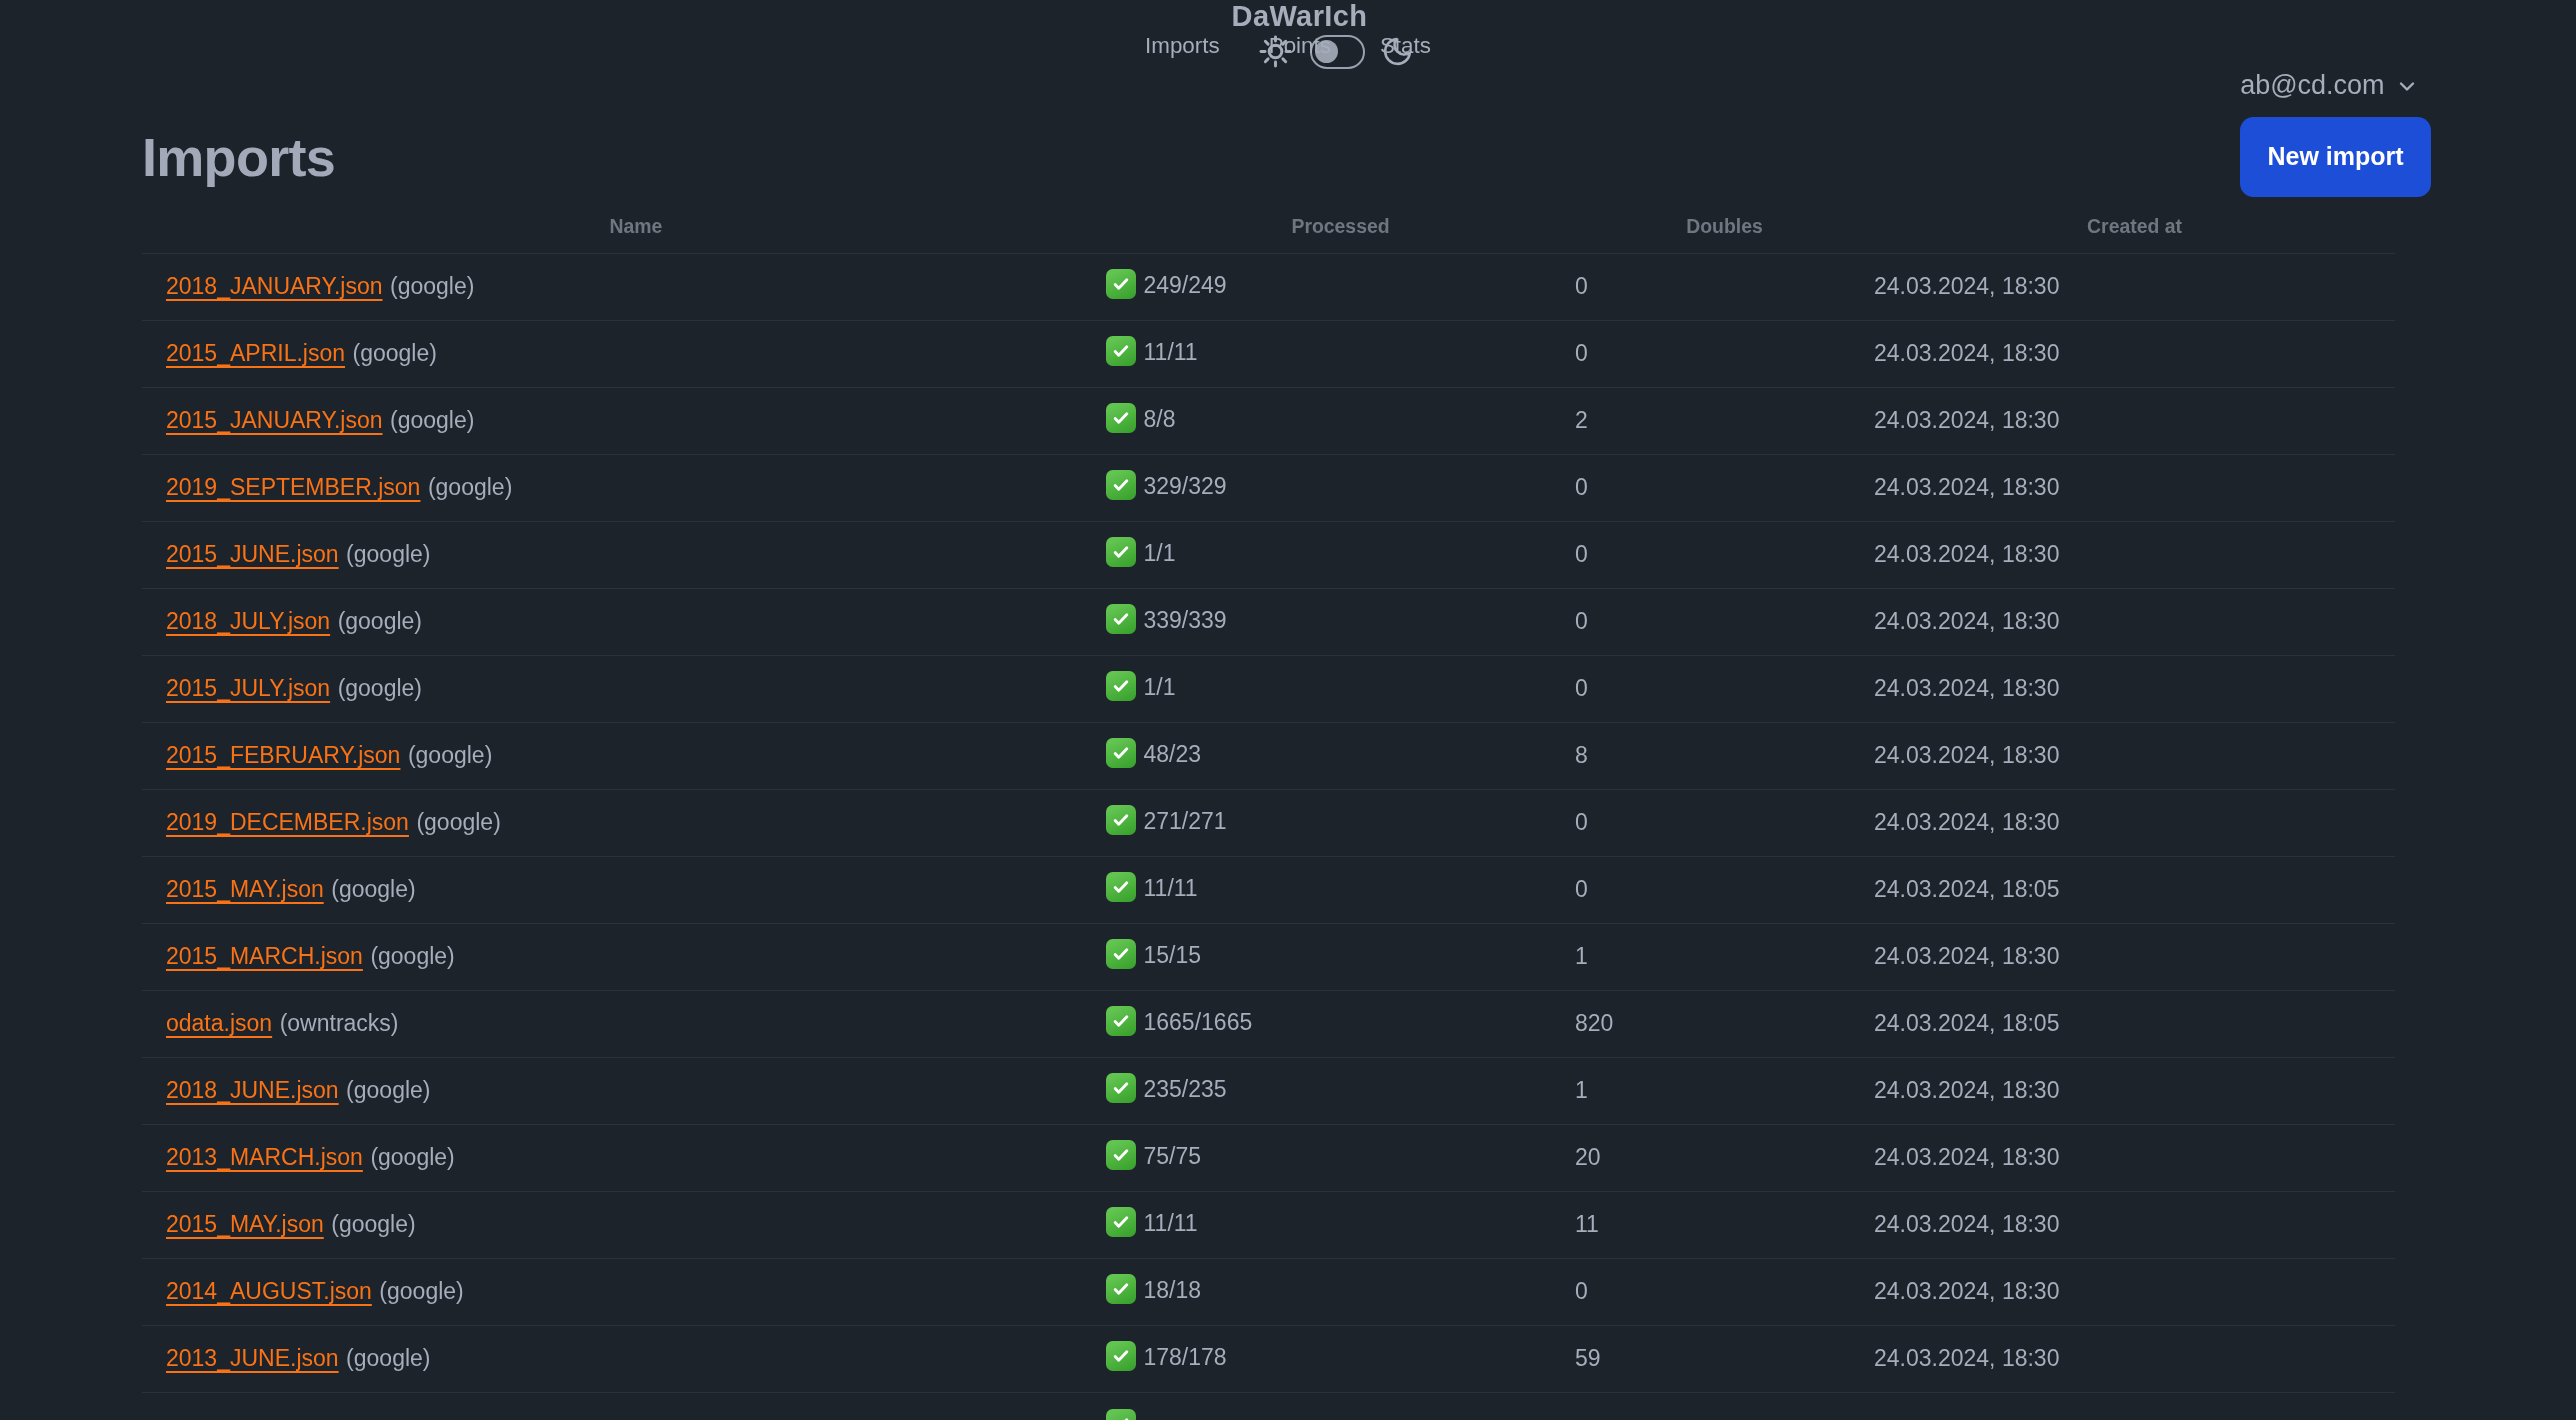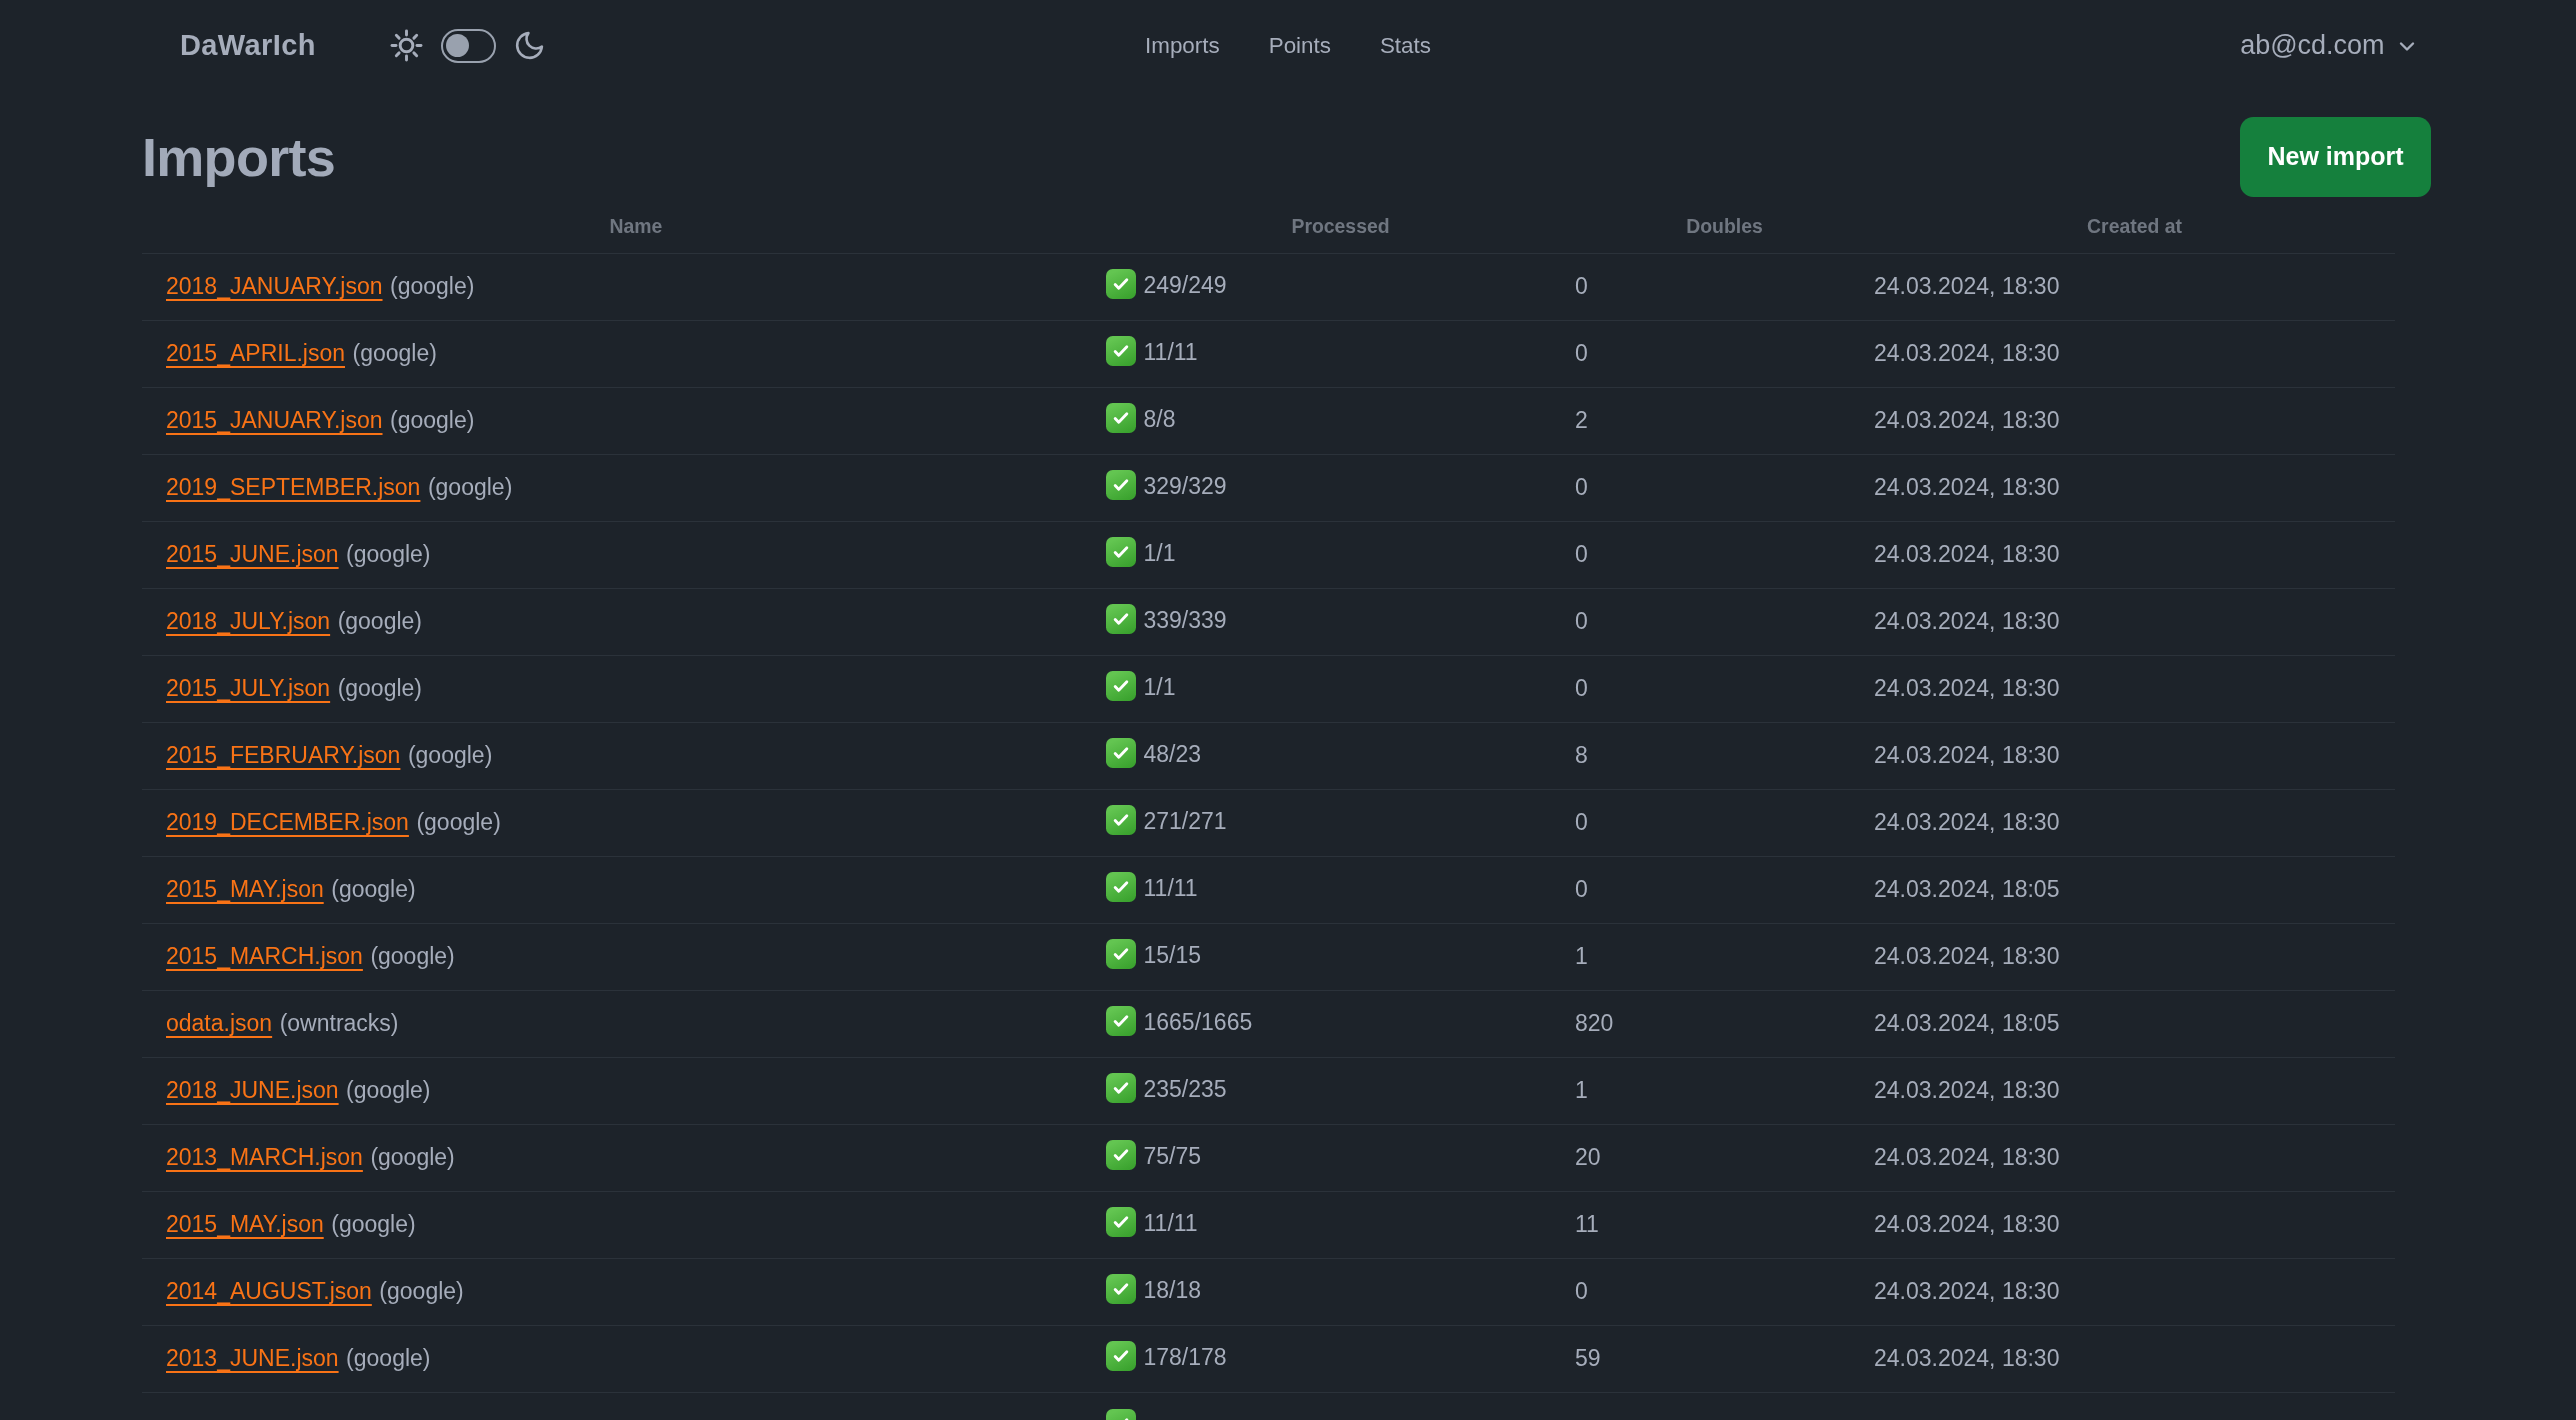--- a/index.html
+++ b/index.html
@@ -9,20 +9,21 @@
     background:#1d232a;
     color:#a6adbb;
     font-family:"Liberation Sans","DejaVu Sans",sans-serif;
   }
   
   .navbar{
     height:91px;
     display:flex; align-items:center;
     position:relative;
     padding:0 157px 0 180px;
+    flex-direction:column;
   }
   .brand{
     font-size:29px; font-weight:700; color:#a6adbb; letter-spacing:0.4px;
     cursor:pointer; white-space:nowrap;
   }
   .theme-toggle{ display:flex; align-items:center; gap:16.4px; margin-left:72px; cursor:pointer; }
   .icon-sun svg{ width:37px; height:37px; display:block; }
   .icon-moon svg{ width:33px; height:33px; display:block; }
   .toggle-pill{
     width:55px; height:34px; border:2.2px solid #99a1ae; border-radius:17px;
@@ -41,21 +42,21 @@
   .icon-chevron svg{ width:24px; height:24px; display:block; }
   
   main{ padding:0 145px 0 142px; }
   .page-head{
     margin-top:21px; height:89px;
     display:flex; align-items:center; justify-content:space-between;
   }
   .page-title{ font-size:54px; font-weight:700; color:#a2aab9; letter-spacing:-0.7px; }
   .btn-primary{
     width:191px; height:80px; border:none; border-radius:13.4px;
-    background:#15803d; color:#ffffff;
+    background:#1d4ed8; color:#ffffff;
     font-family:inherit; font-size:25px; font-weight:600;
     display:flex; align-items:center; justify-content:center;
     cursor:pointer;
   }
   
   table{ width:2253px; border-collapse:collapse; table-layout:fixed; }
   col.c-name{ width:964px; } col.c-proc{ width:469px; } col.c-dbl{ width:299px; }
   th{
     height:52px; text-align:center; vertical-align:middle;
     font-size:19.4px; font-weight:700; color:rgba(166,173,187,.60);

